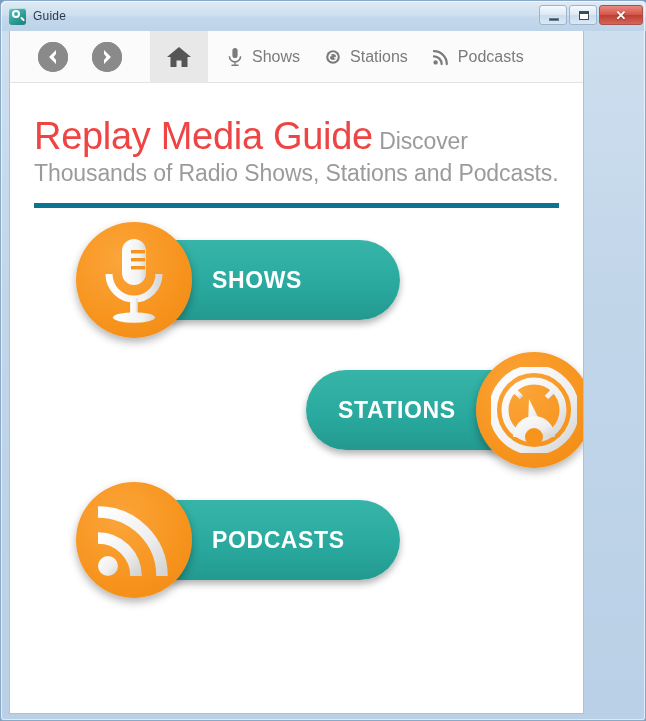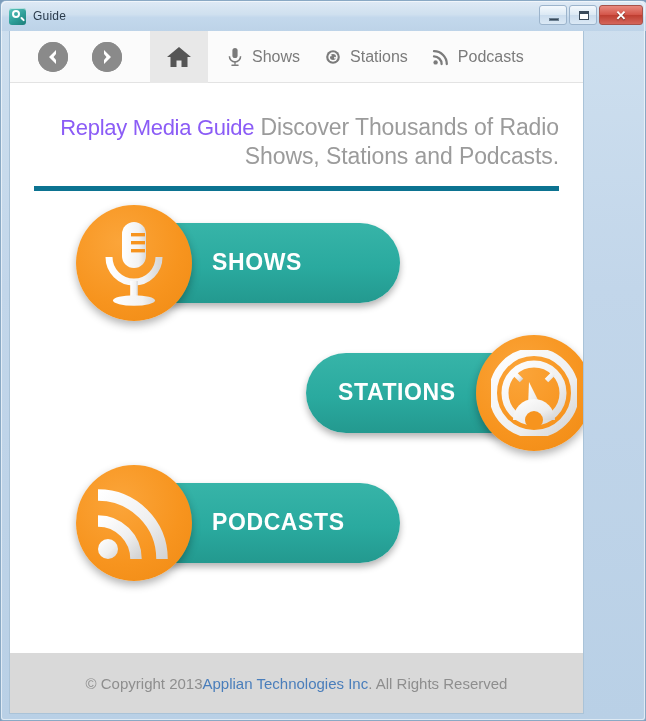--- a/index.html
+++ b/index.html
@@ -13,21 +13,20 @@
   }
 
   
   .window {
     position: absolute;
     left: 0; top: 0;
     width: 646px; height: 721px;
     background: linear-gradient(180deg, #cfe0ef 0%, #c2d6ea 40%, #b9d0e6 100%);
     border: 1px solid #8aa9c4;
     border-radius: 6px 6px 3px 3px;
-    text-align: right;
   }
   .window::after{
     content:"";
     position:absolute; inset:0;
     border-radius:6px 6px 3px 3px;
     box-shadow: inset 0 0 0 1px rgba(255,255,255,.55);
     pointer-events:none;
   }
 
   
@@ -175,22 +174,22 @@
     height: 570px;
     background: #ffffff;
     padding: 0 24px;
   }
 
   .headline {
     padding-top: 30px;
     line-height: 1.22;
   }
   .headline .h-main {
-    font-size: 22px;
-    color: #8b5cf6;
+    font-size: 38px;
+    color: #ef4444;
     letter-spacing: -0.3px;
   }
   .headline .h-sub {
     font-size: 23px;
     color: #9b9b9b;
     letter-spacing: -0.1px;
   }
   .rule {
     margin-top: 16px;
     height: 5px;
@@ -424,20 +423,15 @@
               <circle cx="14" cy="66" r="10" fill="url(#rg)"></circle>
               <path d="M4 38 a38 38 0 0 1 38 38" fill="none" stroke="url(#rg)" stroke-width="11.5"></path>
               <path d="M4 12 a64 64 0 0 1 64 64" fill="none" stroke="url(#rg)" stroke-width="11.5"></path>
             </svg>
           </div>
         </div>
 
       </div>
     </div>
 
-    <div class="footer">
-      <span class="f-gray">© Copyright 2013 </span>
-        <span class="f-link">Applian Technologies Inc</span>
-        <span class="f-gray">. All Rights Reserved</span>
-    </div>
 
   </div>
 </div>
 
 </body></html>

